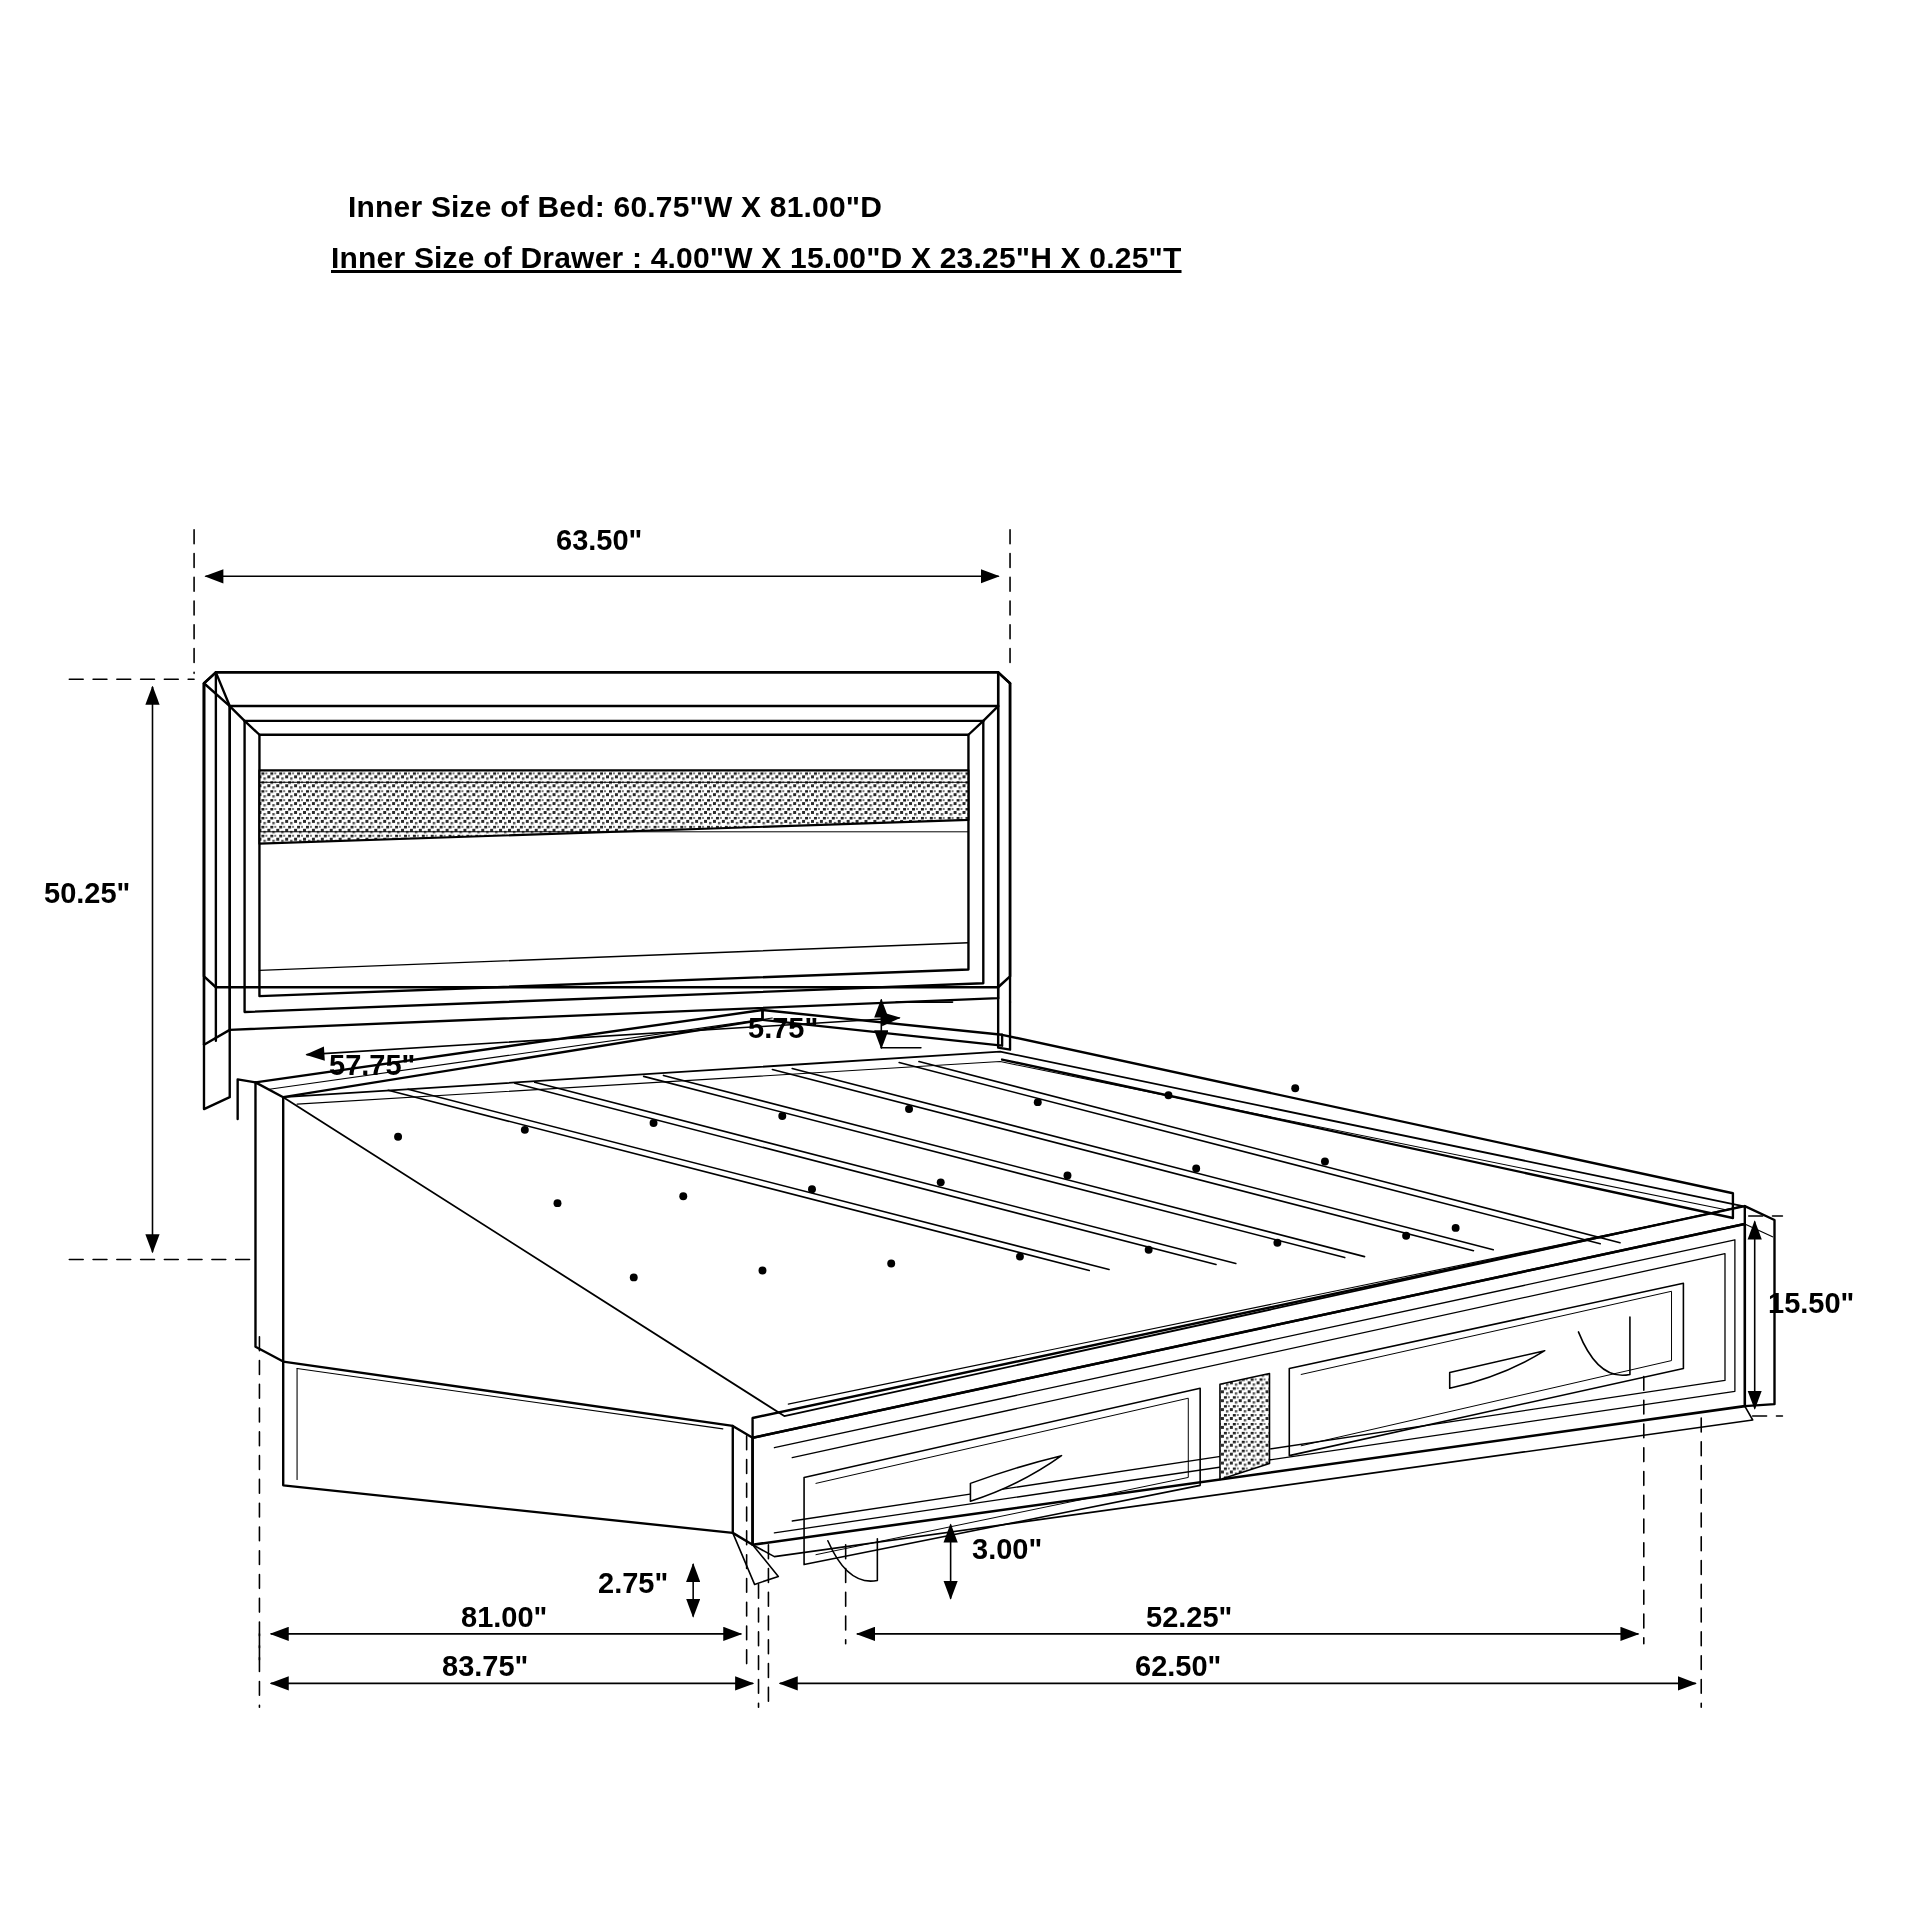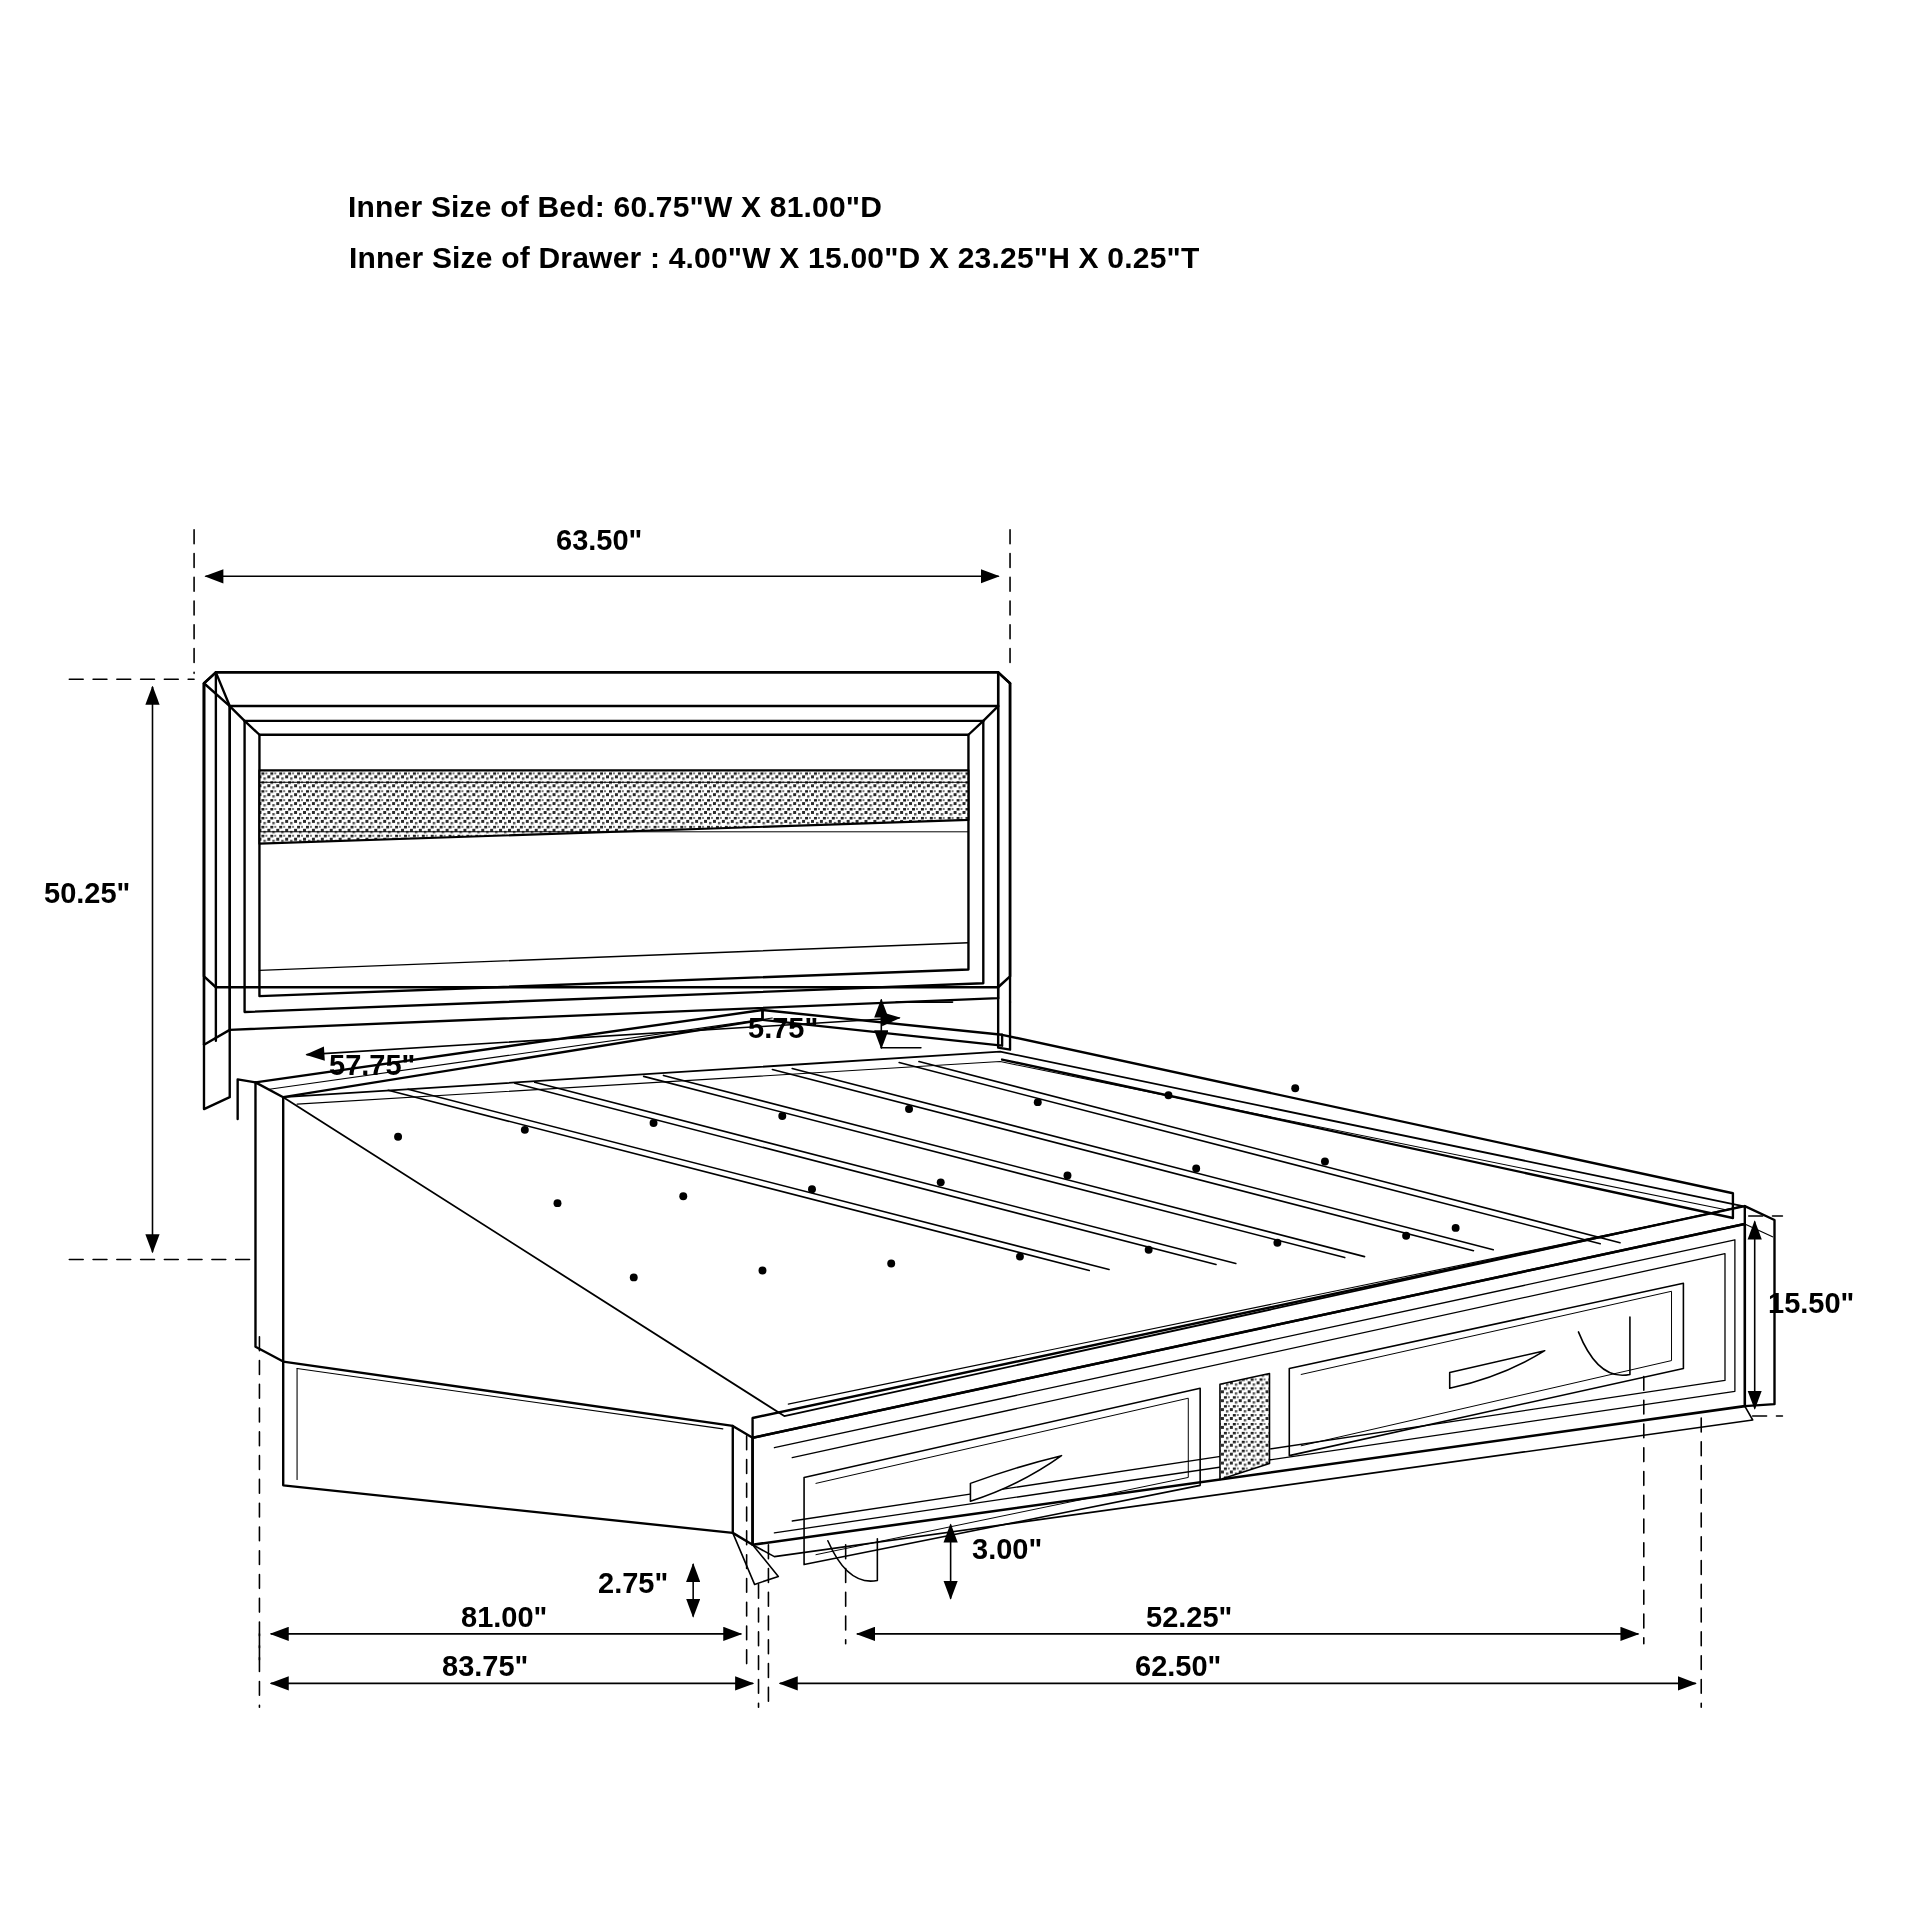--- a/index.html
+++ b/index.html
@@ -22,21 +22,21 @@
     height: 1927px;
   }
   .note {
     position: absolute;
     font-weight: bold;
     font-size: 30px;
     letter-spacing: 0.2px;
     white-space: nowrap;
   }
   #note-bed   { left: 348px; top: 190px; }
-  #note-drawer{ left: 349px; top: 241px; }
+  #note-drawer{ left: 331px; top: 241px; text-decoration: underline; }
 
   .dim {
     position: absolute;
     font-weight: bold;
     font-size: 29px;
     white-space: nowrap;
   }
   svg.drawing {
     position: absolute;
     left: 0; top: 0;

